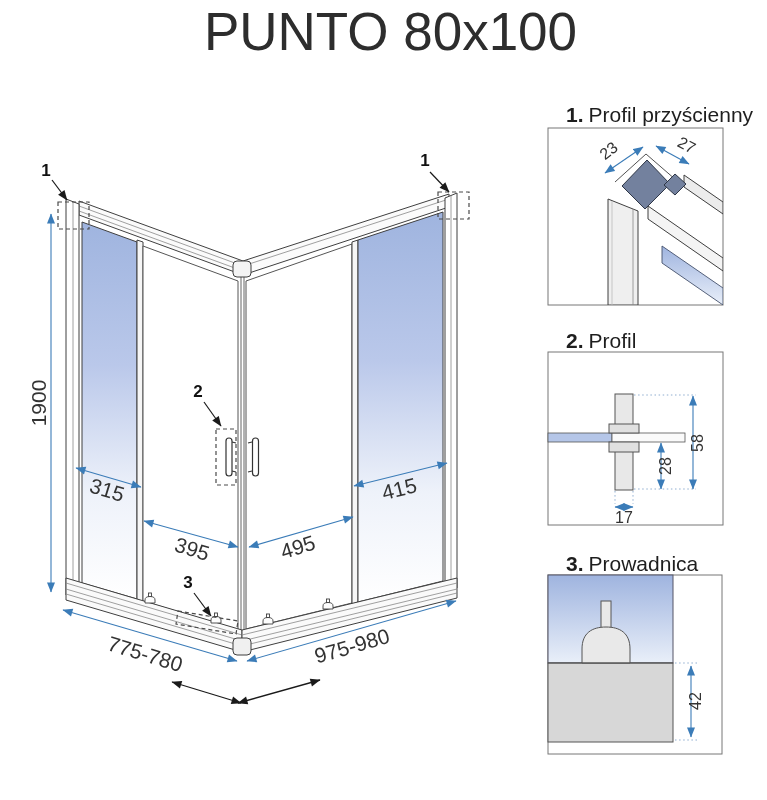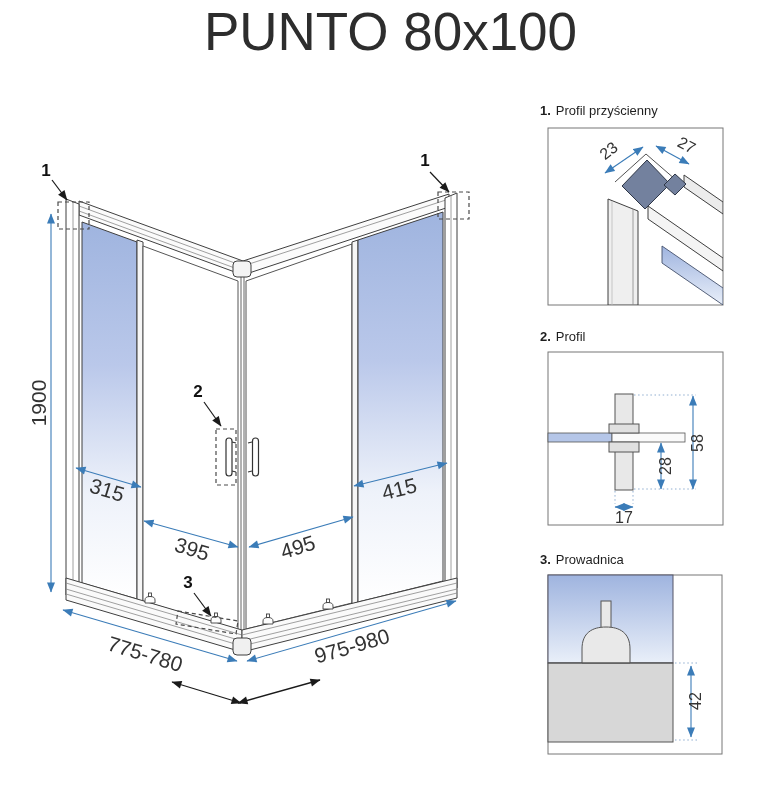--- a/index.html
+++ b/index.html
@@ -5,21 +5,21 @@
   html,body { margin:0; padding:0; }
   body {
     width:767px; height:800px; background:#ffffff; position:relative; overflow:hidden;
     font-family:"Liberation Sans", sans-serif;
   }
   .abs { position:absolute; }
   #main-title {
     left:0; top:2px; width:749px; padding-left:16px; text-align:center;
     font-size:53px; line-height:1.15; color:#2d2d2d; white-space:nowrap;
   }
-  .panel-title { left:540px; font-size:13px; color:#1e1e1e; white-space:nowrap; }
+  .panel-title { left:566px; font-size:21px; color:#1e1e1e; white-space:nowrap; }
   .panel-title .num { font-weight:bold; margin-right:5px; }
   svg { position:absolute; }
   svg text { font-family:"Liberation Sans", sans-serif; }
   .dim     { stroke:#3b7cb8; stroke-width:1.1; fill:none; }
   .dimtext { font-size:21px; fill:#333333; text-anchor:middle; }
   .dimtext-sm { font-size:16px; fill:#333333; text-anchor:middle; }
   .callout { font-size:17px; font-weight:bold; fill:#111111; text-anchor:middle; }
   .leader  { stroke:#1a1a1a; stroke-width:1.2; fill:none; }
   .dashbox { fill:none; stroke:#4a4a4a; stroke-width:1.2; stroke-dasharray:4 3; }
   .dotted  { stroke:#90aed0; stroke-width:1; stroke-dasharray:1.5 2.6; fill:none; }

